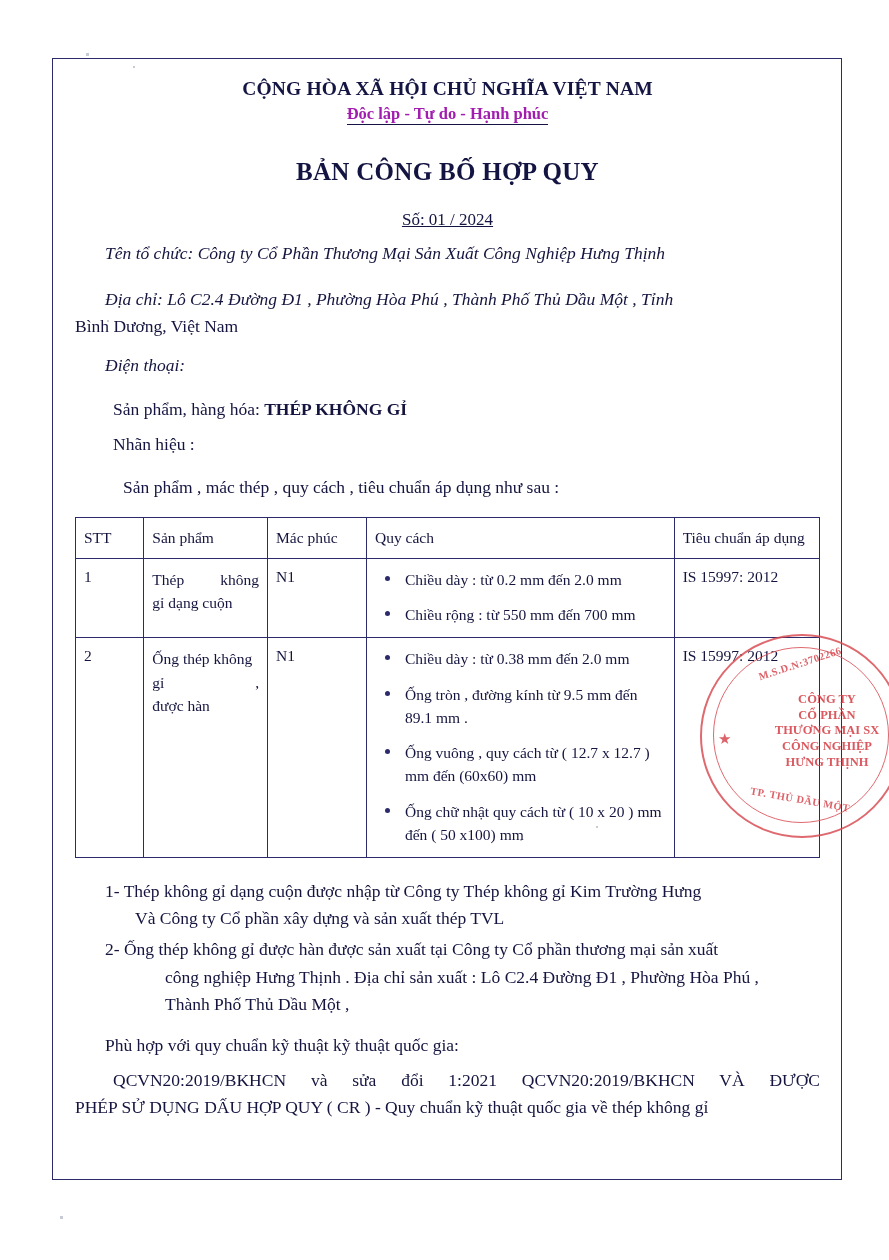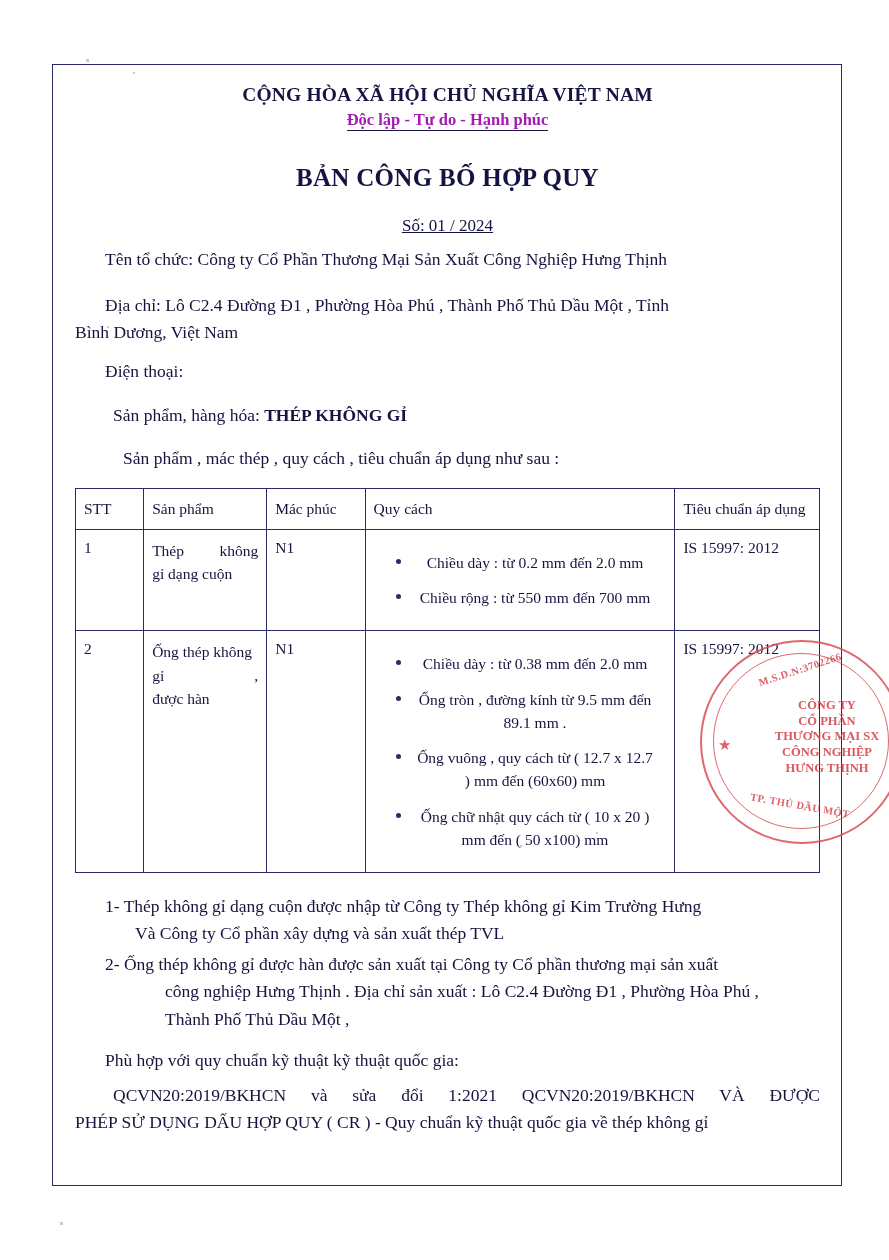--- a/index.html
+++ b/index.html
@@ -11,21 +11,21 @@
     width: 889px;
     height: 1260px;
     font-family: "Liberation Serif", serif;
     color: #1a1a2e;
     position: relative;
     overflow: hidden;
   }
 
   .page {
     position: absolute;
-    left: 0; top: 10px;
+    left: 0; top: 4px;
     width: 889px;
     height: 908px;
   }
 
   
   .page-frame {
     position: absolute;
     left: 52px;
     top: 54px;
     width: 790px;
@@ -75,21 +75,21 @@
     color: #141442;
     text-decoration: underline;
   }
 
   .para {
     font-size: 17.5px;
     line-height: 1.55;
     color: #14143f;
     margin-top: 10px;
   }
-  .para.indent { padding-left: 30px; }
+  .para.indent { padding-left: 30px; font-style: italic; }
   .para.indent2 { padding-left: 38px; }
   .para.indent3 { padding-left: 48px; }
 
   .bold { font-weight: bold; }
 
   
   table.spec {
     border-collapse: collapse;
     width: 745px;
     margin-top: 16px;
@@ -118,23 +118,22 @@
 
   td.prod-just {
     text-align: justify;
     text-align-last: justify;
     line-height: 1.5;
   }
   td.prod-just .lastline { text-align-last: left; display:block; }
 
   ul.bullets {
     list-style: none;
-    margin: 12px;
+    margin: 0;
     padding: 0;
-    text-align: center;
   }
   ul.bullets li {
     position: relative;
     padding-left: 30px;
     margin-bottom: 12px;
     line-height: 1.5;
   }
   ul.bullets li:last-child { margin-bottom: 2px; }
   ul.bullets li:before {
     content: "";
@@ -258,20 +257,21 @@
     <div class="center doc-title">BẢN CÔNG BỐ HỢP QUY</div>
     <div class="center doc-number">Số: 01 / 2024</div>
 
     <div class="para indent">Tên tổ chức: Công ty Cổ Phần Thương Mại Sản Xuất Công Nghiệp Hưng Thịnh</div>
     <div class="para indent" style="margin-top:19px;">Địa chỉ: Lô C2.4 Đường Đ1 , Phường Hòa Phú , Thành Phố Thủ Dầu Một , Tỉnh</div>
     <div class="para" style="margin-top:0;">Bình Dương, Việt Nam</div>
     <div class="para indent" style="margin-top:12px;">Điện thoại:</div>
 
     <div class="para indent2" style="margin-top:16px;"><span>Sản phẩm, hàng hóa: </span><span class="bold">THÉP KHÔNG GỈ</span></div>
 
+    <div class="para indent2" style="margin-top:8px;">Nhãn hiệu :</div>
 
     <div class="para indent3" style="margin-top:16px;">Sản phẩm , mác thép , quy cách , tiêu chuẩn áp dụng như sau :</div>
 
     <table class="spec">
       <thead>
         <tr>
           <th class="col-stt">STT</th>
           <th class="col-prod">Sản phẩm</th>
           <th class="col-grade">Mác phúc</th>
           <th class="col-spec">Quy cách</th>

